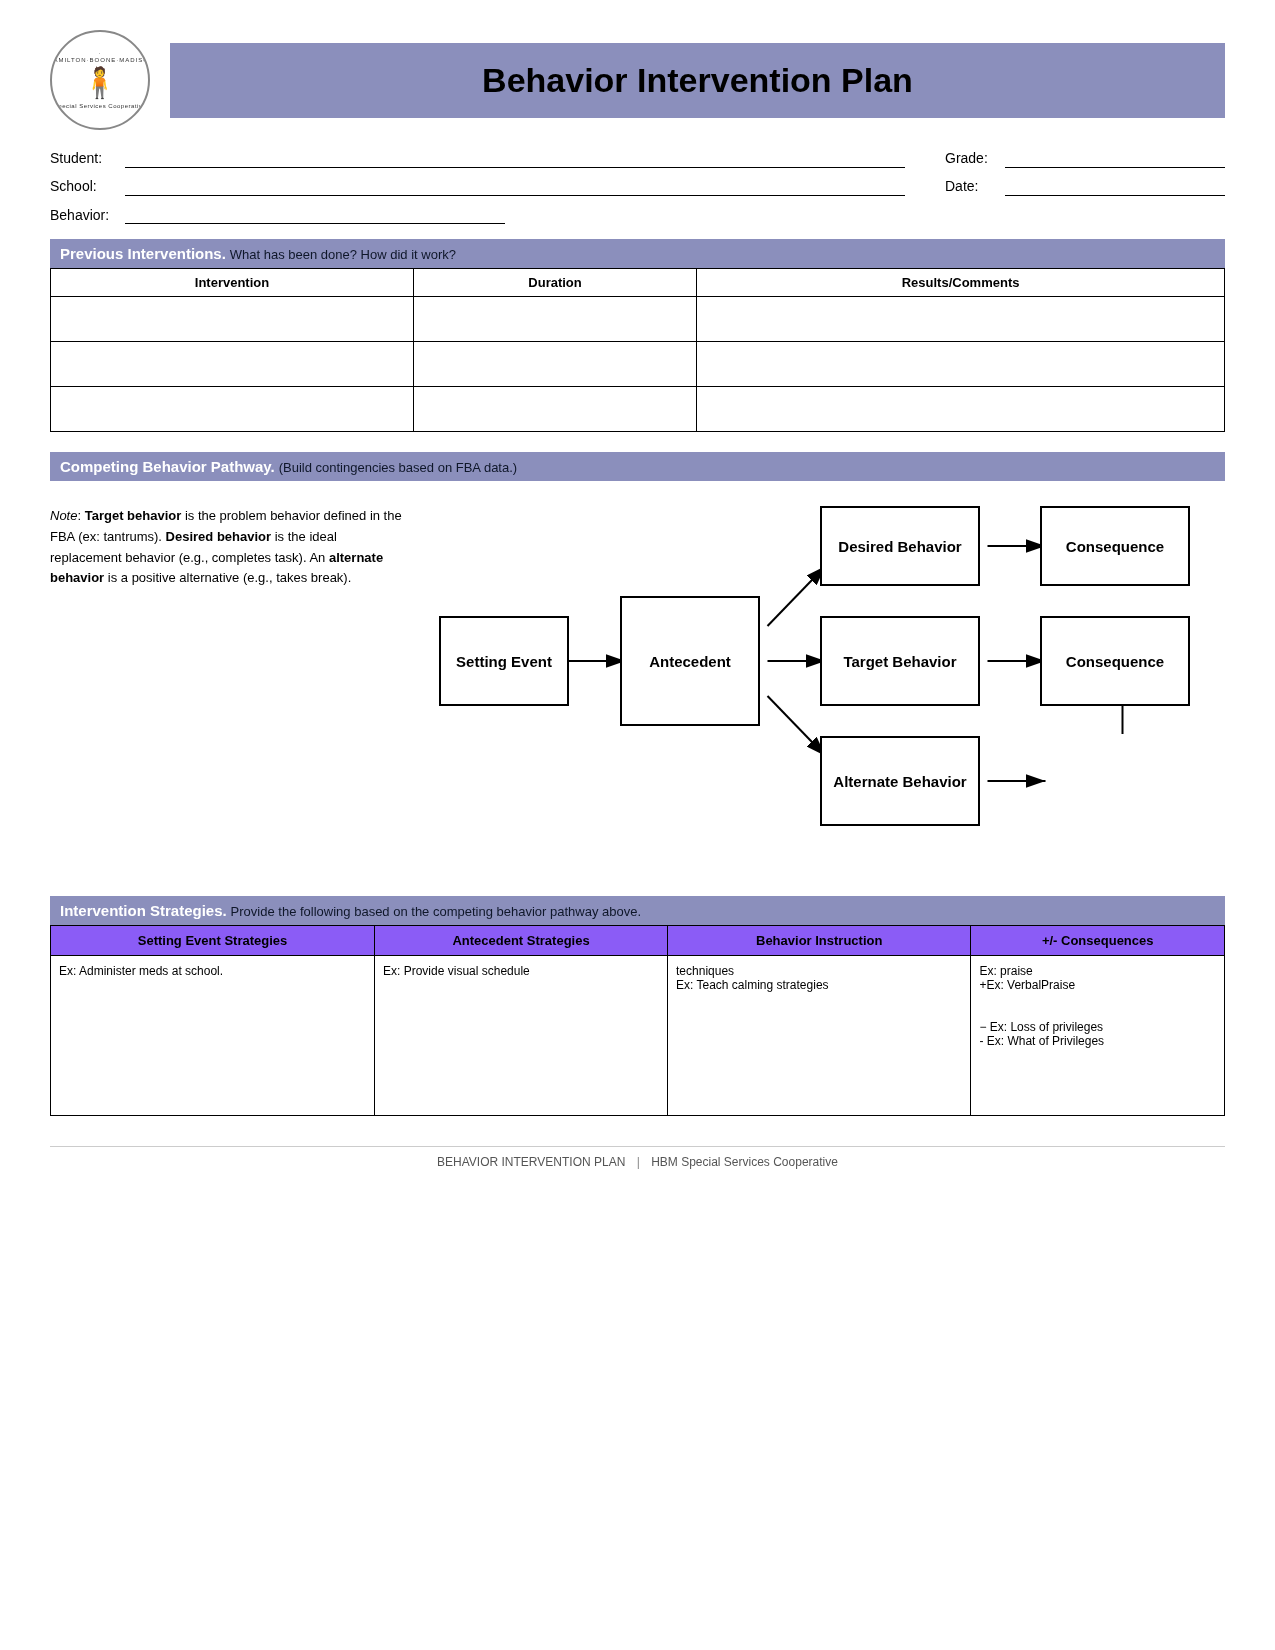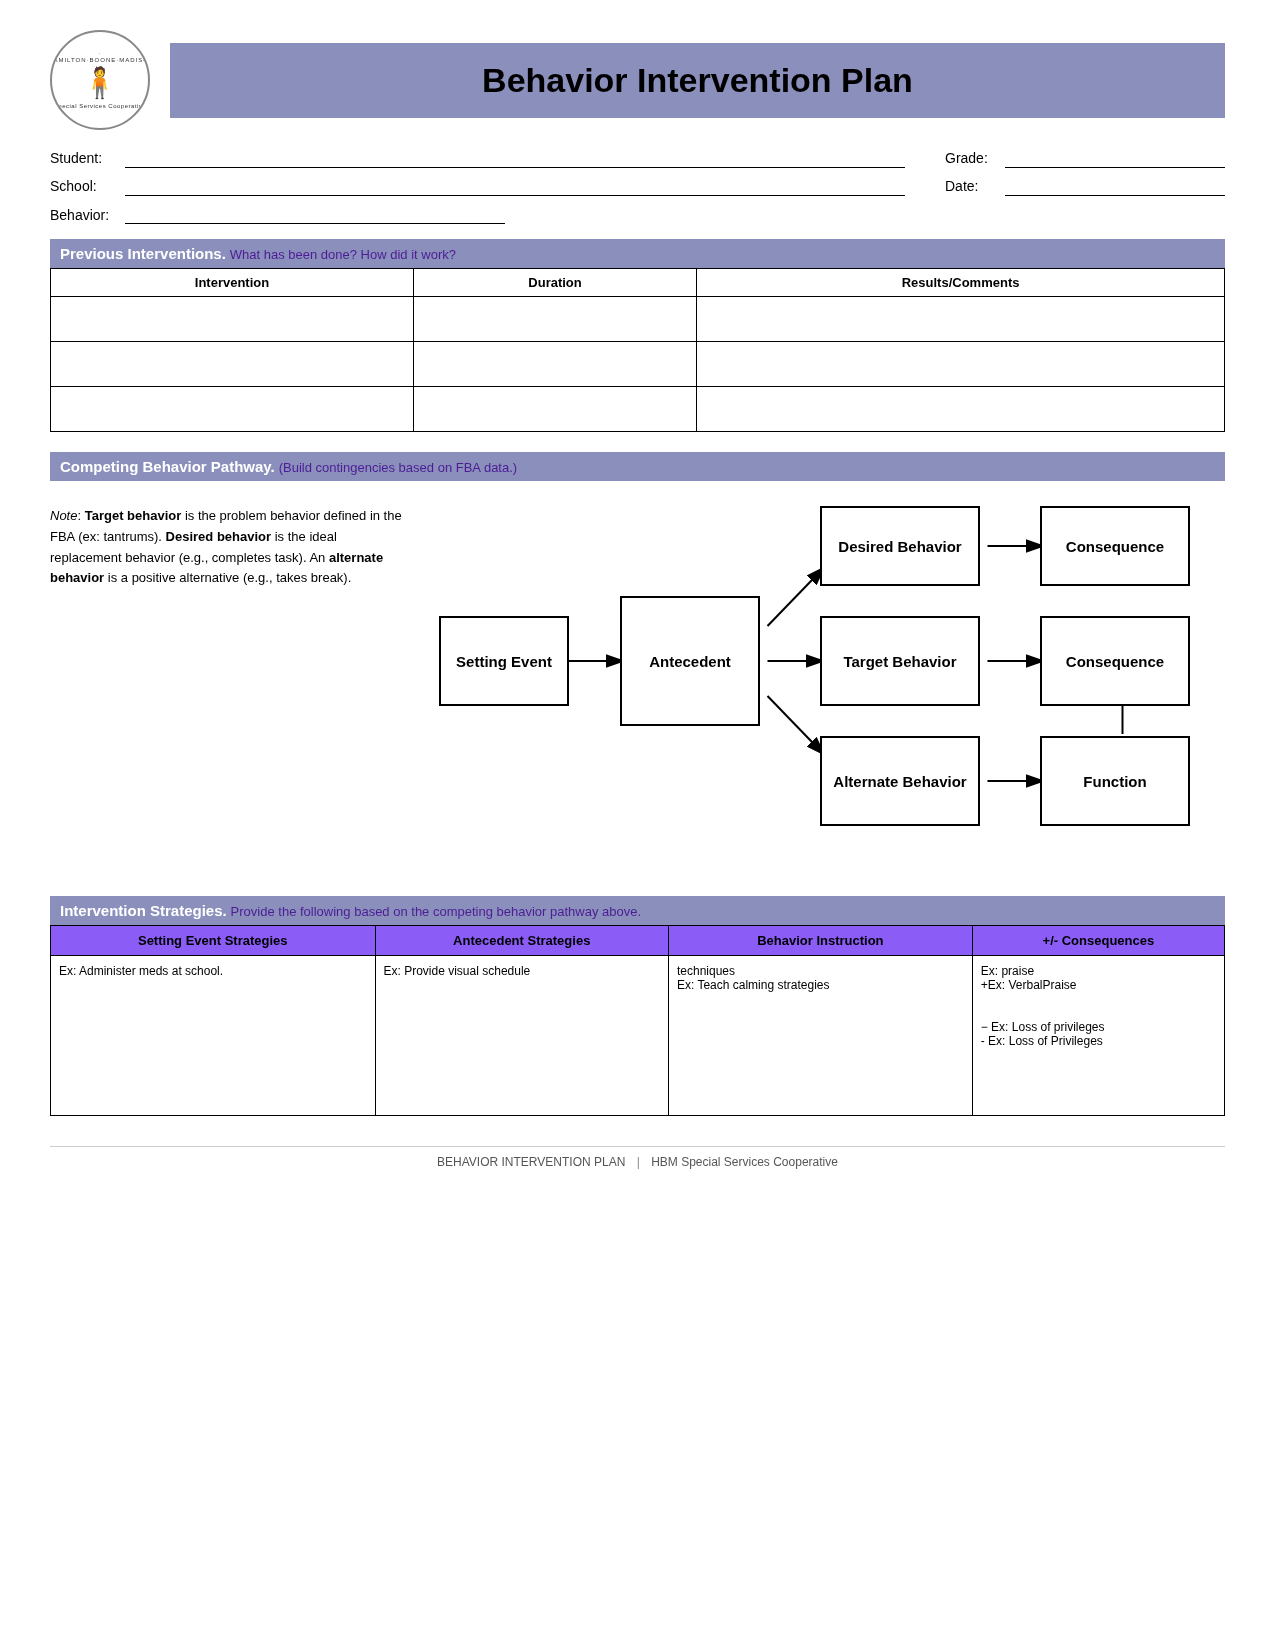--- a/index.html
+++ b/index.html
@@ -115,21 +115,21 @@
       font-size: 14px;
       color: #fff;
     }
     .section-header strong {
       font-weight: bold;
       font-size: 15px;
     }
     .section-header span {
       font-weight: normal;
       font-size: 13px;
-      color: #4c1d95;
+      color: #0f172a;
     }
 
     
     .interventions-table {
       width: 100%;
       border-collapse: collapse;
       margin-bottom: 20px;
       border: 1.5px solid #000;
     }
     .interventions-table th {
@@ -407,23 +407,20 @@
         <span>Antecedent</span>
       </div>
       <div class="pathway-box box-target">
         <span>Target Behavior</span>
       </div>
       <div class="pathway-box box-consequence-mid">
         <span>Consequence</span>
       </div>
       <div class="pathway-box box-alternate">
         <span>Alternate Behavior</span>
-      </div>
-      <div class="pathway-box box-function">
-        <span>Function</span>
       </div>
     </div>
   </div>
 </div>
 
 <div class="strategies-section">
   <div class="section-header">
     <strong>Intervention Strategies.</strong>
     <span> Provide the following based on the competing behavior pathway above.</span>
   </div>
@@ -445,21 +442,21 @@
           <span>Ex: Provide visual schedule</span>
         </td>
         <td class="tall">
           <span>techniques</span><br>
           <span>Ex: Teach calming strategies</span>
         </td>
         <td class="tall">
           <span>Ex:       praise</span><br>
           <span>+Ex: VerbalPraise</span><br><br><br>
           <span>− Ex: Loss of privileges</span><br>
-          <span>- Ex: Loss of Privileges</span>
+          <span>- Ex: What of Privileges</span>
         </td>
       </tr>
     </tbody>
   </table>
 </div>
 
 <div class="page-footer">
   <span>BEHAVIOR INTERVENTION PLAN</span>
   <span class="footer-separator">|</span>
   <span>HBM Special Services Cooperative</span>

